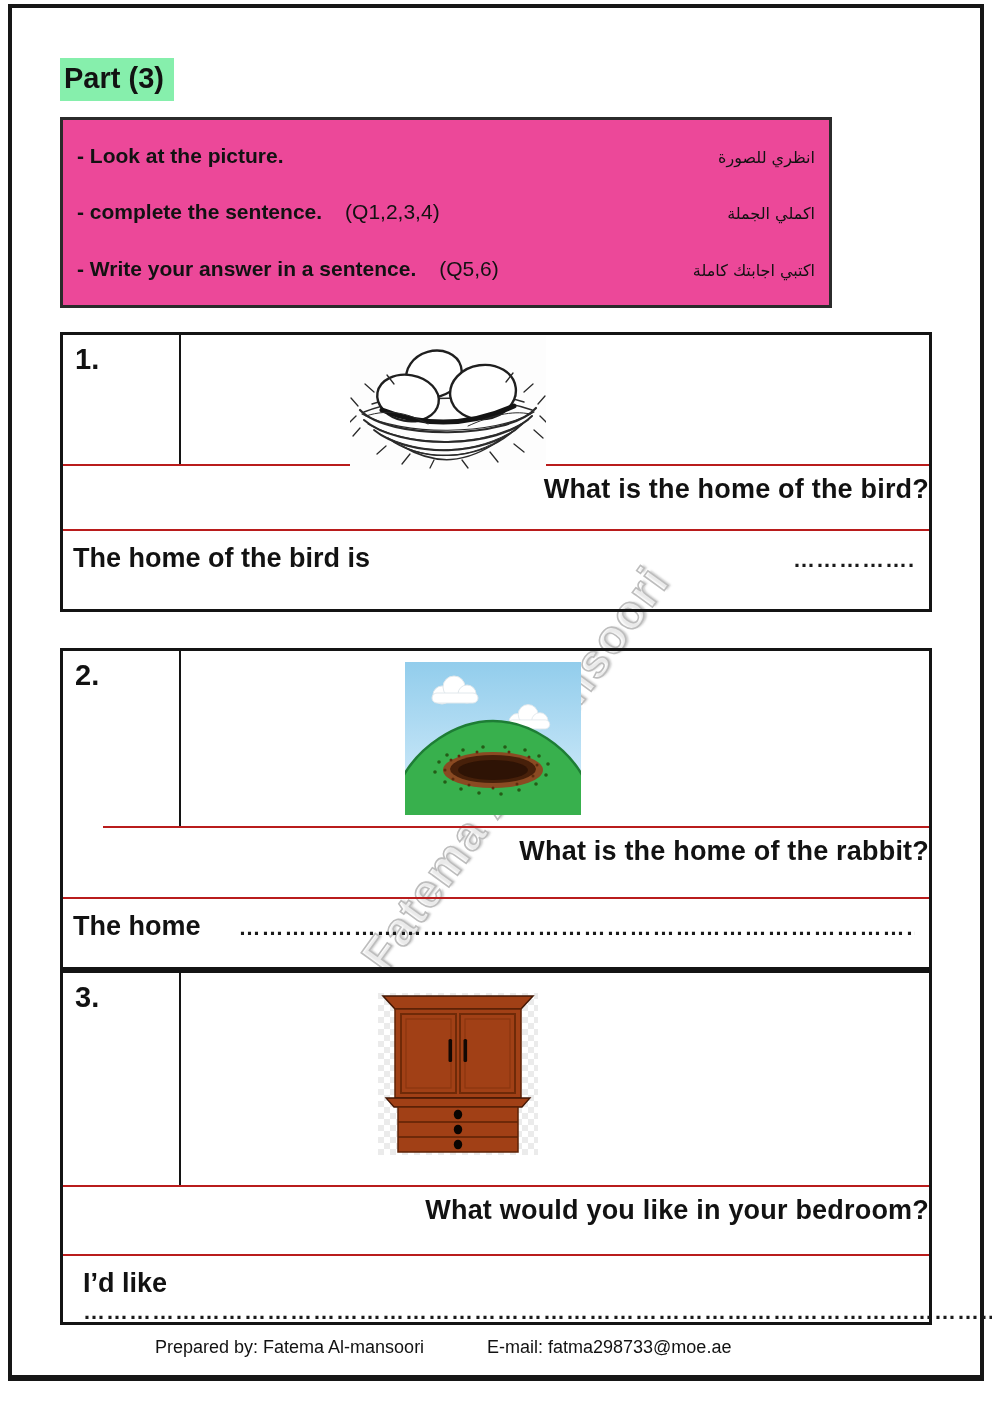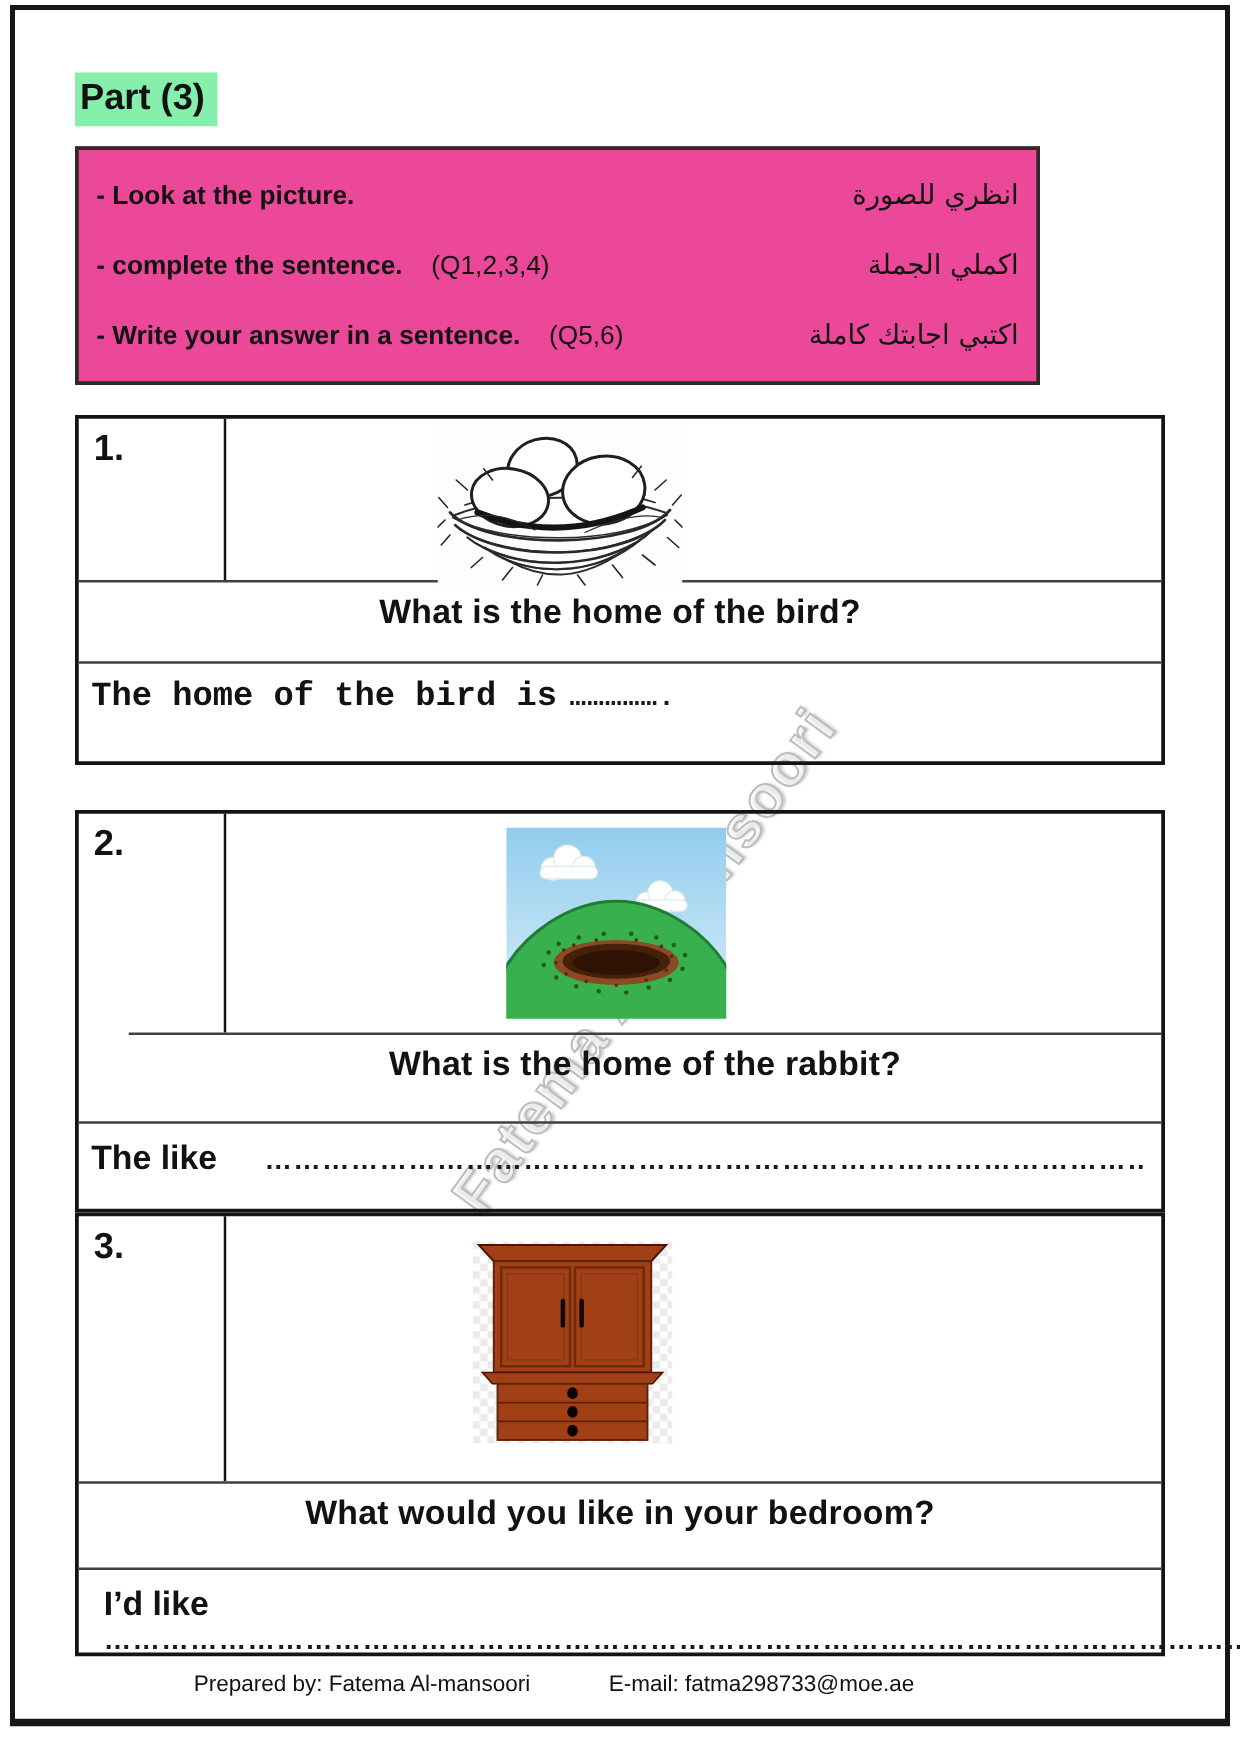--- a/index.html
+++ b/index.html
@@ -31,34 +31,34 @@
 
   .instr-box{
     position:absolute;left:60px;top:117px;width:772px;height:191px;z-index:2;
     border:3px solid #2b2b2b;display:flex;flex-direction:column;
     justify-content:space-around;padding:8px 14px;background:#ec4899;
   }
   .instr-row{display:flex;justify-content:space-between;align-items:baseline;}
   .instr-en{font-weight:700;font-size:21px;white-space:nowrap;}
   .instr-note{font-weight:400;font-size:21px;margin-left:23px;}
   .instr-ar{
-    font-family:"DejaVu Sans", sans-serif;font-size:22px;direction:rtl;
+    font-family:"DejaVu Sans", sans-serif;font-size:16px;direction:rtl;
     text-align:right;white-space:nowrap;
   }
 
   .qtable{
     position:absolute;left:60px;width:872px;z-index:1;
     border:3px solid #141414;display:flex;flex-direction:column;background:transparent;
   }
   #q1{top:332px;height:280px;}
   #q2{top:648px;height:322px;}
   #q3{top:970px;height:355px;}
   .row{display:flex;background:transparent;}
-  .row + .row{border-top:2px solid #404040;}
-  #q1 .img-row{height:138px;} #q1 .q-row{height:69px;} #q1 .a-row{height:85px;font-family:Liberation Mono, monospace;}
+  .row + .row{border-top:2px solid #b91c1c;text-align:right;}
+  #q1 .img-row{height:138px;} #q1 .q-row{height:69px;} #q1 .a-row{height:85px;}
   #q2 .img-row{height:175px;} #q2 .q-row{height:71px;margin-left:40px;} #q2 .a-row{height:70px;}
   #q3 .img-row{height:212px;} #q3 .q-row{height:69px;} #q3 .a-row{height:68px;flex-direction:column;}
 
   .num-cell{
     width:118px;border-right:2px solid #141414;
     font-size:29px;font-weight:700;padding:8px 0 0 12px;
   }
   .img-cell{flex:1;position:relative;}
   .pic{position:absolute;display:block;z-index:2;}
   .nest-pic{left:169px;top:1px;}
@@ -226,21 +226,21 @@
             <circle cx="124" cy="95" r="1.5"></circle>
           <circle cx="104" cy="90" r="1.5"></circle>
             <circle cx="72" cy="90" r="1.5"></circle>
             <circle cx="54" cy="94" r="1.5"></circle>
         </g>
       </svg>
     </div>
   </div>
   <div class="row q-row">What is the home of the rabbit?</div>
   <div class="row a-row">
-    <span class="stem">The like</span>
+    <span class="stem">The home</span>
     <span class="dots">……………………………………………………………………………………………………………………………………………………………….</span>
   </div>
 </section>
 
 <section class="qtable" id="q3">
   <div class="row img-row">
     <div class="num-cell">3.</div>
     <div class="img-cell">
       <svg class="pic wardrobe-pic" width="160" height="162" viewBox="0 0 160 162">
         <defs>

